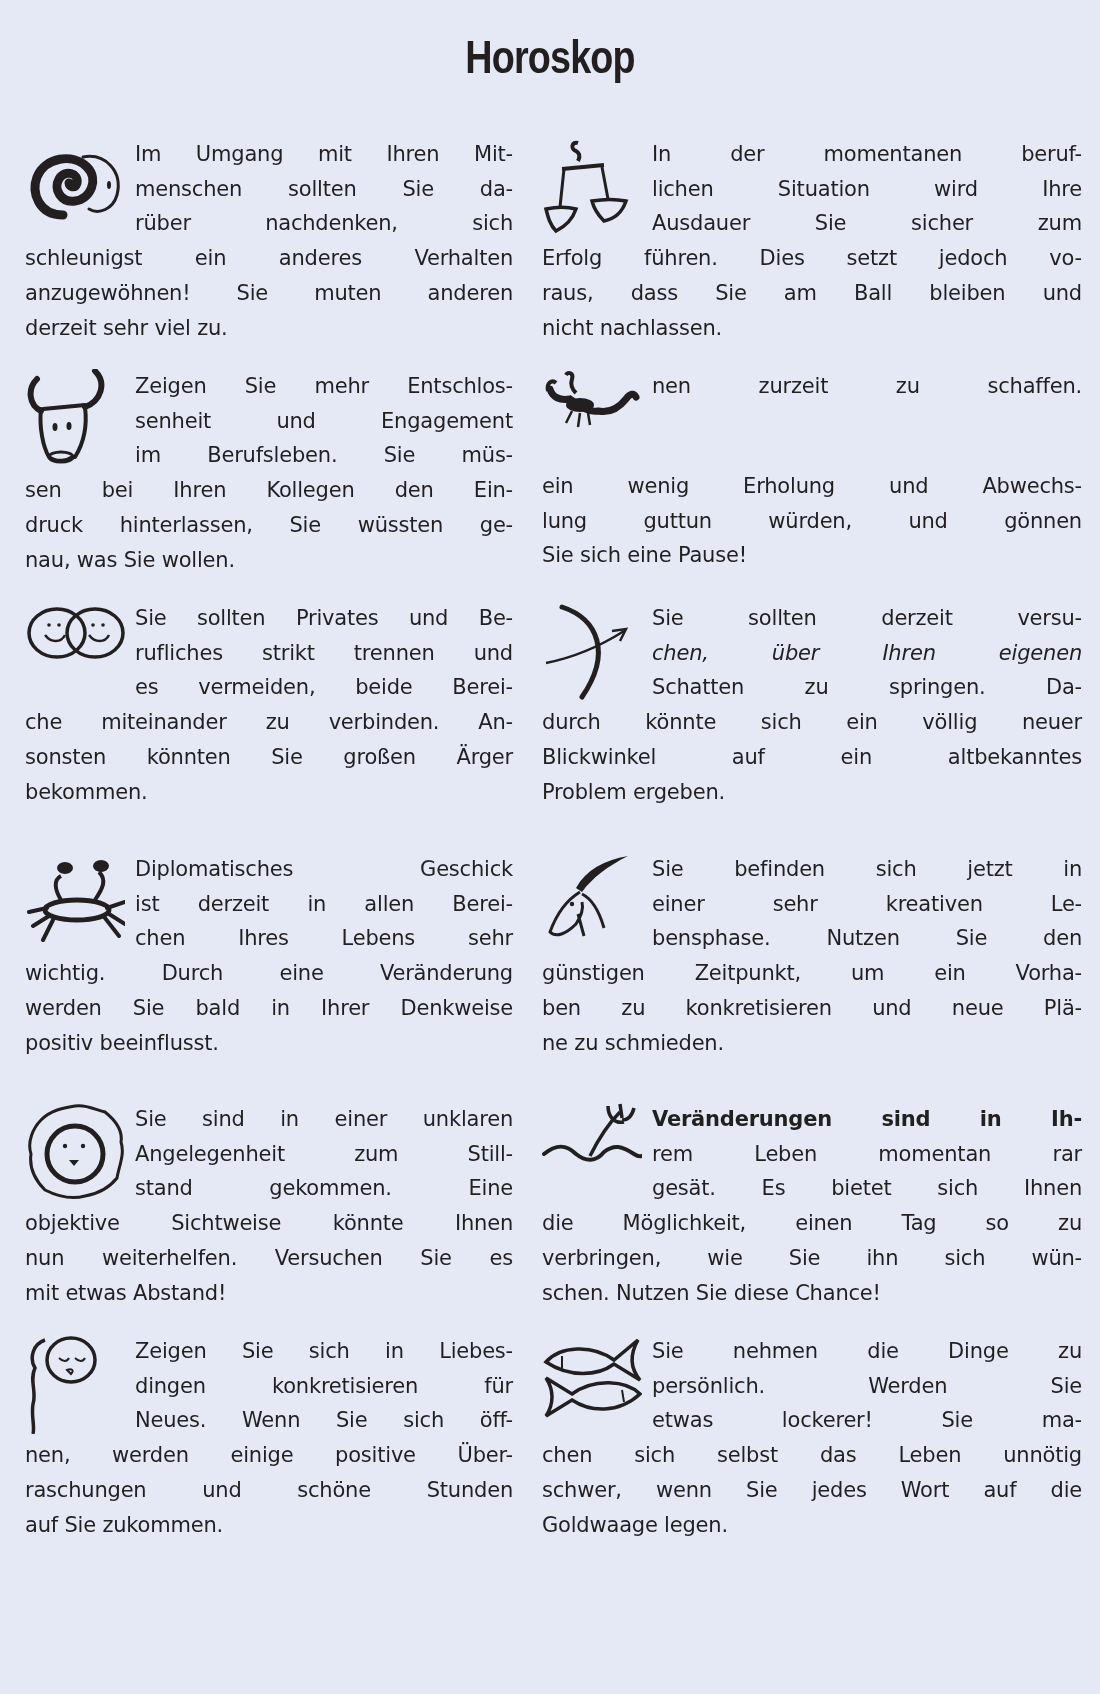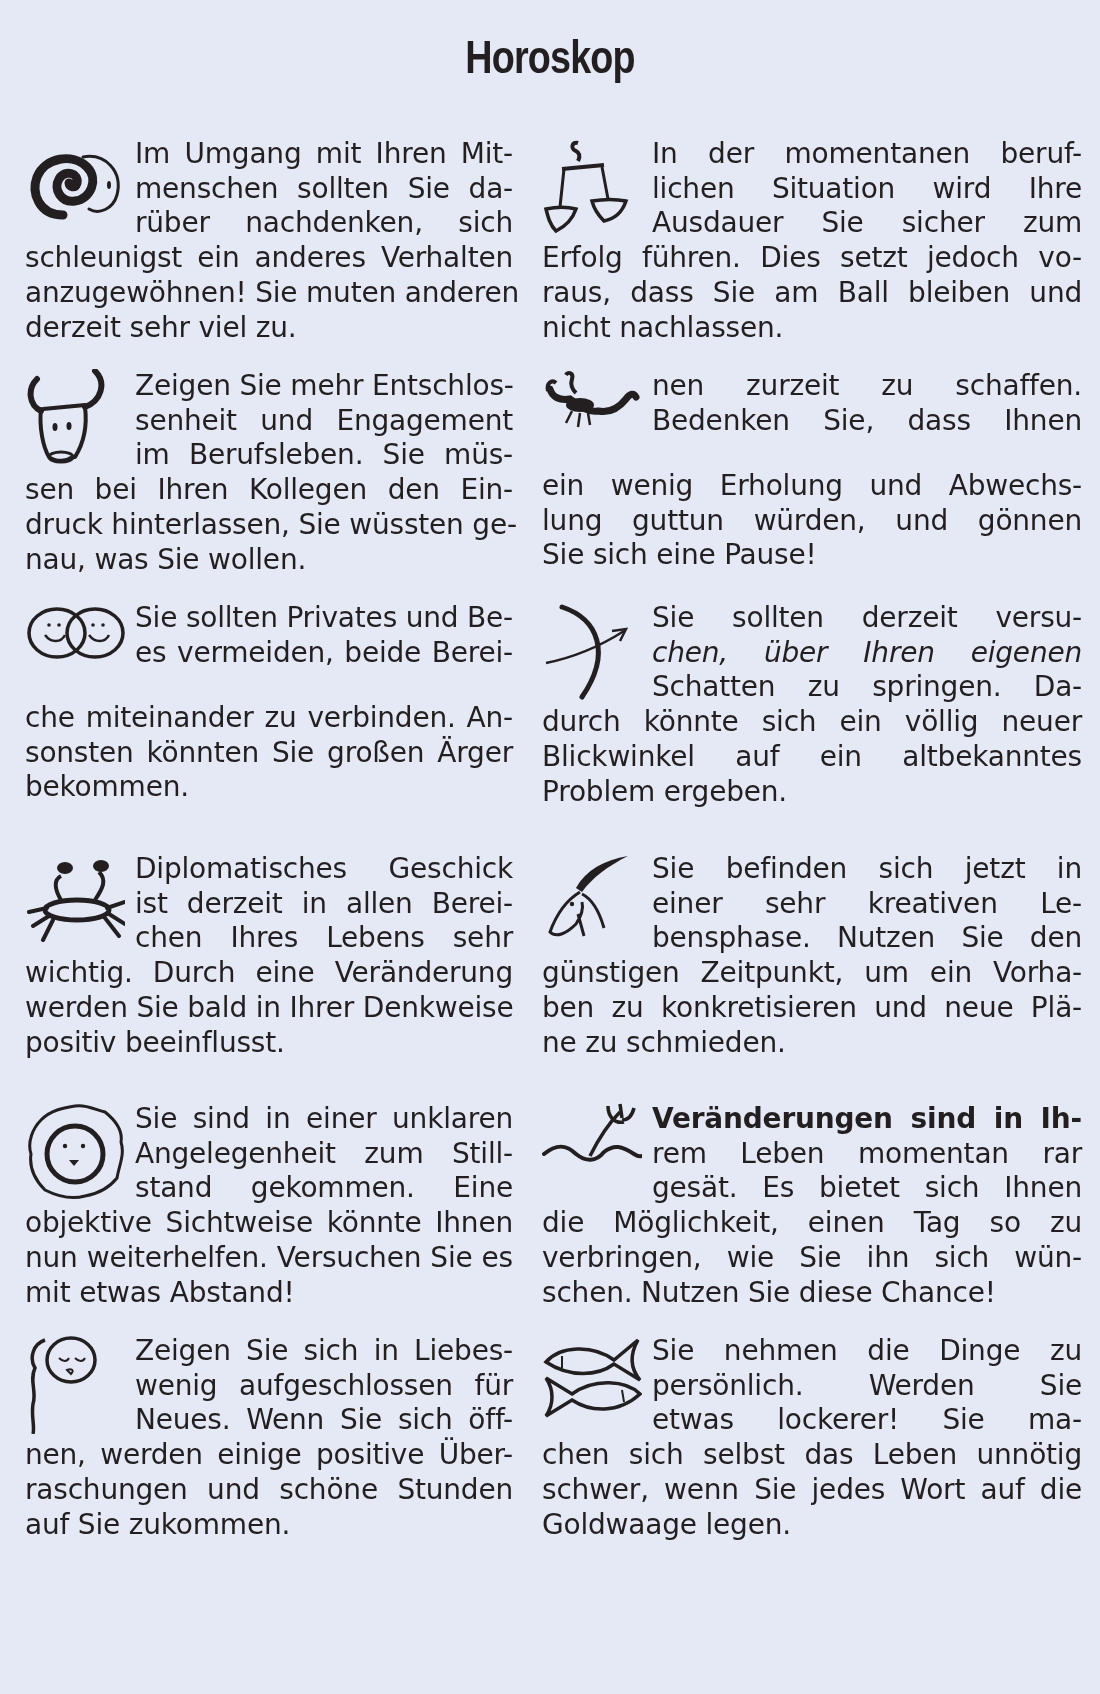--- a/index.html
+++ b/index.html
@@ -21,21 +21,21 @@
     transform: scaleX(0.82);
     transform-origin: center;
   }
   .col {
     position: absolute; top: 137px; width: 488px;
   }
   .col.left { left: 25px; }
   .col.right { left: 542px; width: 540px; }
   .entry {
     position: absolute; left: 0; width: 488px;
-    font-size: 28px;
+    font-size: 21px;
     line-height: 34.7px;
     text-align: justify;
     hyphens: manual;
     letter-spacing: -0.2px;
     word-spacing: 0px;
   }
   .col.right .entry { width: 540px; }
   .icon {
     float: left;
     width: 110px; height: 100px;
@@ -93,20 +93,21 @@
         <ellipse cx="70" cy="32" rx="28" ry="24" fill="none" stroke="#231f20" stroke-width="3.5"></ellipse>
         <circle cx="24" cy="24" r="1.8" fill="#231f20"></circle>
           <circle cx="34" cy="24" r="1.8" fill="#231f20"></circle>
         <path d="M20 34 C26 42 36 42 40 34" fill="none" stroke="#231f20" stroke-width="2.5"></path>
         <circle cx="68" cy="24" r="1.8" fill="#231f20"></circle>
           <circle cx="78" cy="24" r="1.8" fill="#231f20"></circle>
         <path d="M64 34 C70 42 80 42 84 34" fill="none" stroke="#231f20" stroke-width="2.5"></path>
       </svg>
     </span>
     <span class="line" style="margin-left: 110px; white-space: nowrap;">Sie sollten Privates und Be-</span>
+    <span class="line" style="margin-left: 110px; white-space: nowrap;">rufliches strikt trennen und</span>
     <span class="line" style="margin-left: 110px; white-space: nowrap;">es vermeiden, beide Berei-</span>
     <span class="line" style="clear: left; white-space: nowrap;">che miteinander zu verbinden. An-</span>
     <span class="line" style="clear: left; white-space: nowrap;">sonsten könnten Sie großen Ärger</span>
     <span class="line last" style="clear: left; white-space: nowrap;">bekommen.</span>
   </div>
 
   <div class="entry" style="top:715px">
     <span class="icon">
       <svg viewBox="0 0 100 100">
         <ellipse cx="52" cy="58" rx="32" ry="10" fill="none" stroke="#231f20" stroke-width="5"></ellipse>
@@ -145,21 +146,21 @@
   <div class="entry" style="top:1197px">
     <span class="icon">
       <svg viewBox="0 0 100 100">
         <path d="M20 6 C8 10 4 24 10 34 C4 46 12 58 8 70 C6 82 10 92 8 100" fill="none" stroke="#231f20" stroke-width="3.5"></path>
         <ellipse cx="46" cy="26" rx="24" ry="22" fill="none" stroke="#231f20" stroke-width="3.5"></ellipse>
         <path d="M34 24 C38 28 42 28 44 24 M50 24 C54 28 58 28 60 24" fill="none" stroke="#231f20" stroke-width="2"></path>
         <path d="M42 36 C46 34 50 36 46 40 Z" fill="none" stroke="#231f20" stroke-width="2"></path>
       </svg>
     </span>
     <span class="line" style="margin-left: 110px; white-space: nowrap;">Zeigen Sie sich in Liebes-</span>
-    <span class="line" style="margin-left: 110px; white-space: nowrap;">wenig aufgeschlossen für</span>
+    <span class="line" style="margin-left: 110px; white-space: nowrap;">dingen konkretisieren für</span>
     <span class="line" style="margin-left: 110px; white-space: nowrap;">Neues. Wenn Sie sich öff-</span>
     <span class="line" style="clear: left; white-space: nowrap;">nen, werden einige positive Über-</span>
     <span class="line" style="clear: left; white-space: nowrap;">raschungen und schöne Stunden</span>
     <span class="line last" style="clear: left; white-space: nowrap;">auf Sie zukommen.</span>
   </div>
 </div>
 
 <div class="col right">
 
   <div class="entry" style="top:0px">
@@ -183,21 +184,20 @@
   <div class="entry" style="top:232px">
     <span class="icon">
       <svg viewBox="0 0 100 100">
         <path d="M6 22 C4 14 10 10 14 14 M24 6 C26 2 32 4 30 10 C28 16 30 20 34 24" fill="none" stroke="#231f20" stroke-width="4"></path>
         <path d="M8 20 C10 28 18 32 28 30 C36 36 46 44 56 42 C66 44 76 40 84 30 C88 24 92 24 94 28" fill="none" stroke="#231f20" stroke-width="7" stroke-linecap="round"></path>
         <ellipse cx="38" cy="36" rx="14" ry="7" fill="#231f20"></ellipse>
         <path d="M30 42 L24 54 M38 44 L36 58 M46 44 L48 56" stroke="#231f20" stroke-width="2.5"></path>
       </svg>
     </span>
     <span class="line" style="margin-left: 110px; white-space: nowrap;">nen zurzeit  zu schaffen.</span>
-    <span class="line" style="margin-left: 110px; white-space: nowrap;">Bedenken Sie, dass Ihnen</span>
     <span class="line" style="clear: left; white-space: nowrap;">ein wenig Erholung und Abwechs-</span>
     <span class="line" style="clear: left; white-space: nowrap;">lung guttun würden, und gönnen</span>
     <span class="line last" style="clear: left; white-space: nowrap;">Sie sich eine Pause!</span>
   </div>
 
   <div class="entry" style="top:464px">
     <span class="icon">
       <svg viewBox="0 0 100 100">
         <path d="M20 6 C56 18 70 52 40 96" fill="none" stroke="#231f20" stroke-width="5" stroke-linecap="round"></path>
         <path d="M4 62 C34 56 60 44 82 30" fill="none" stroke="#231f20" stroke-width="2.5"></path>

